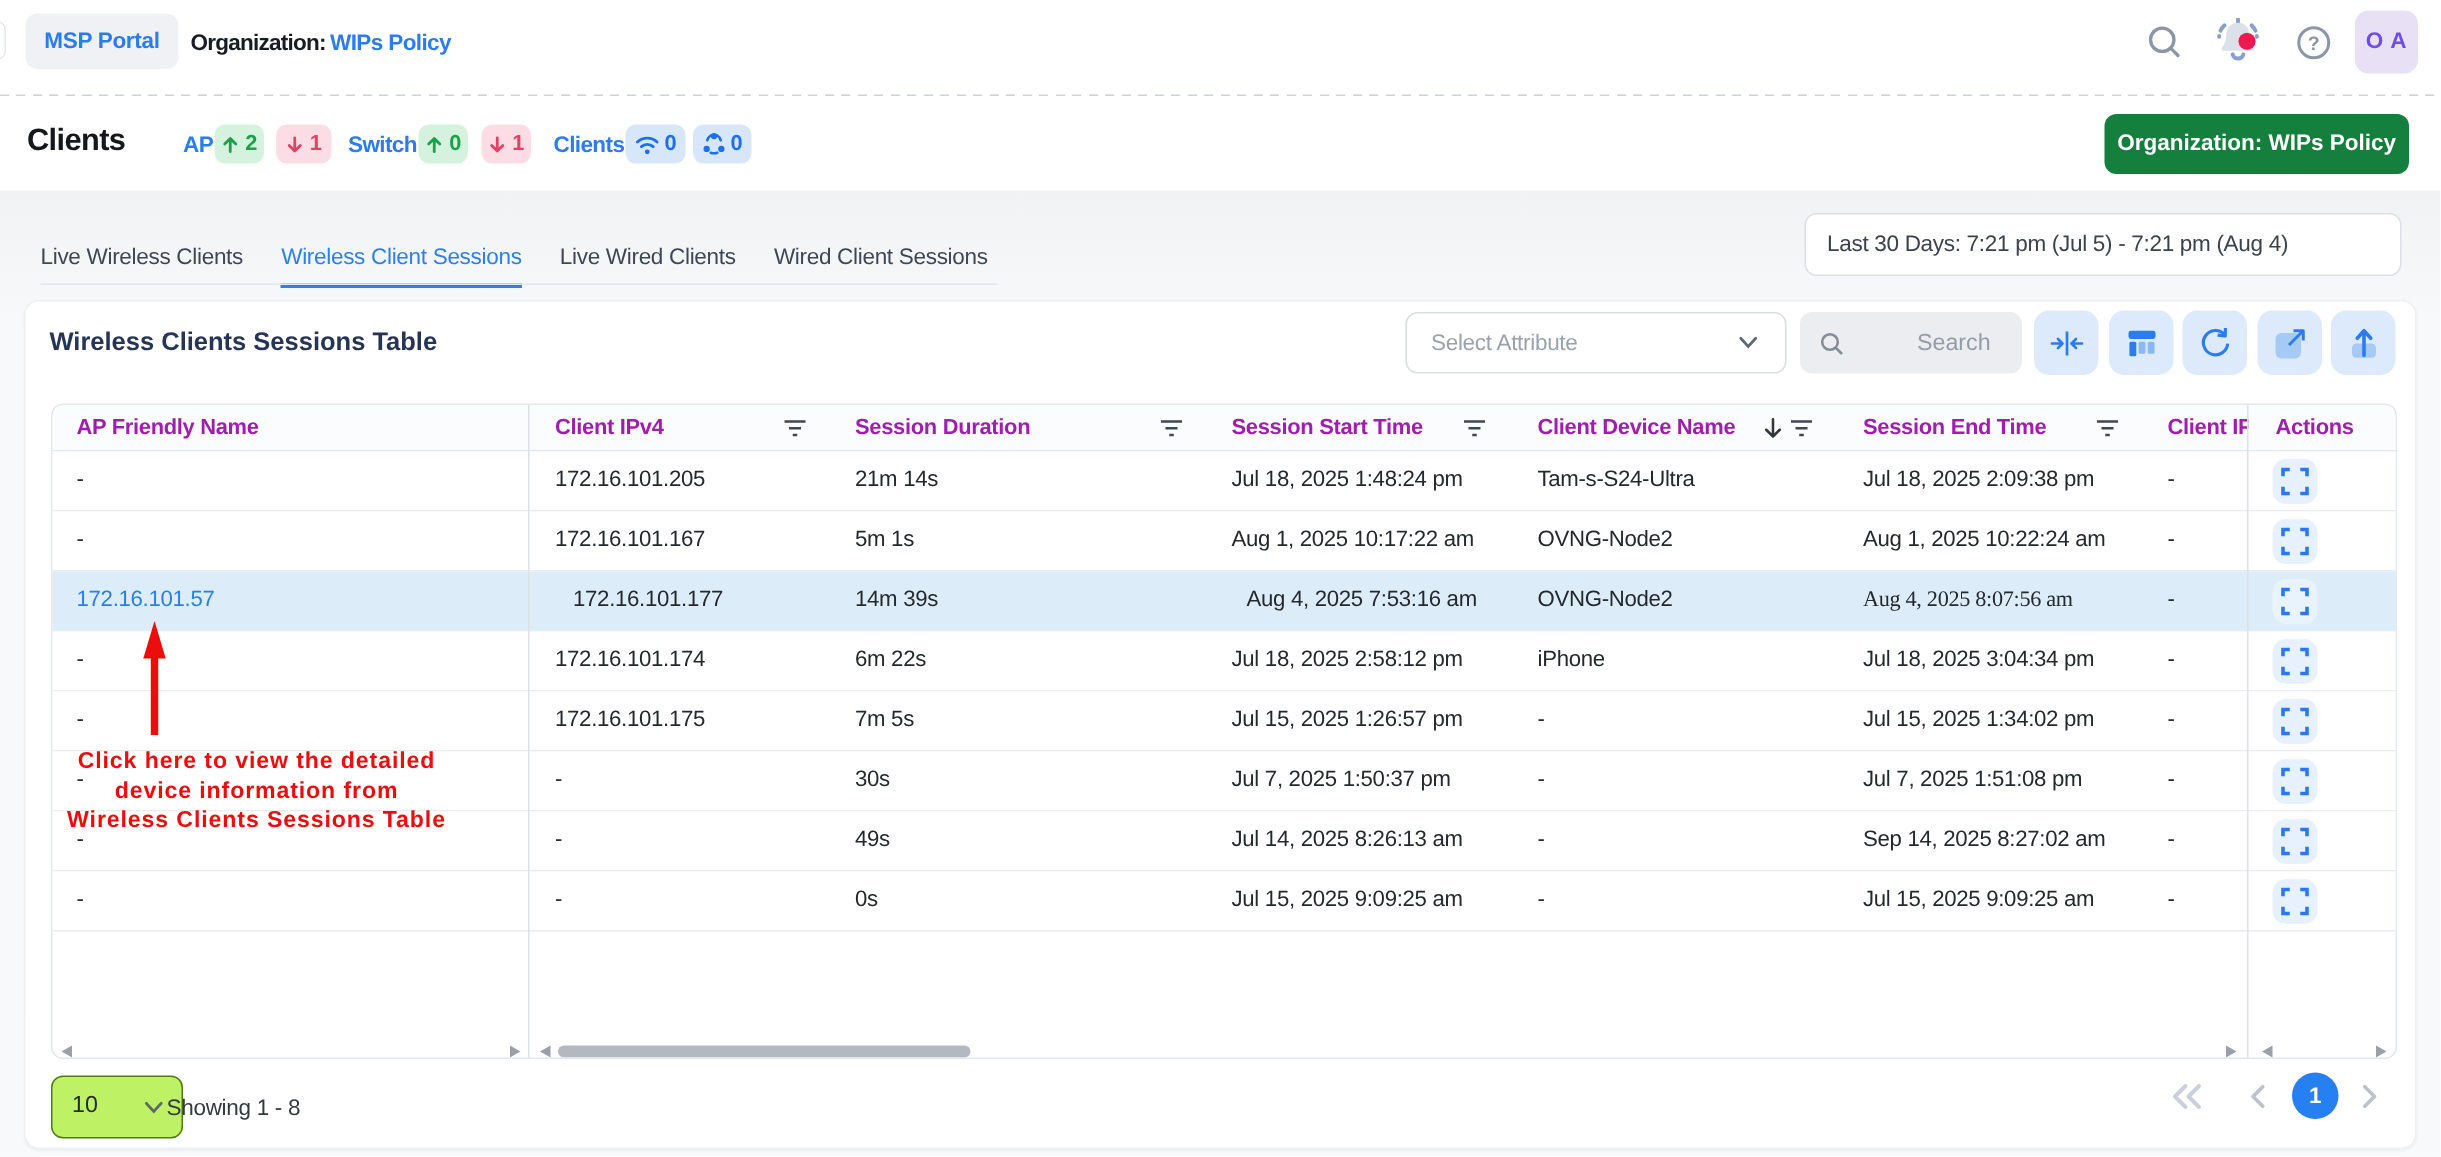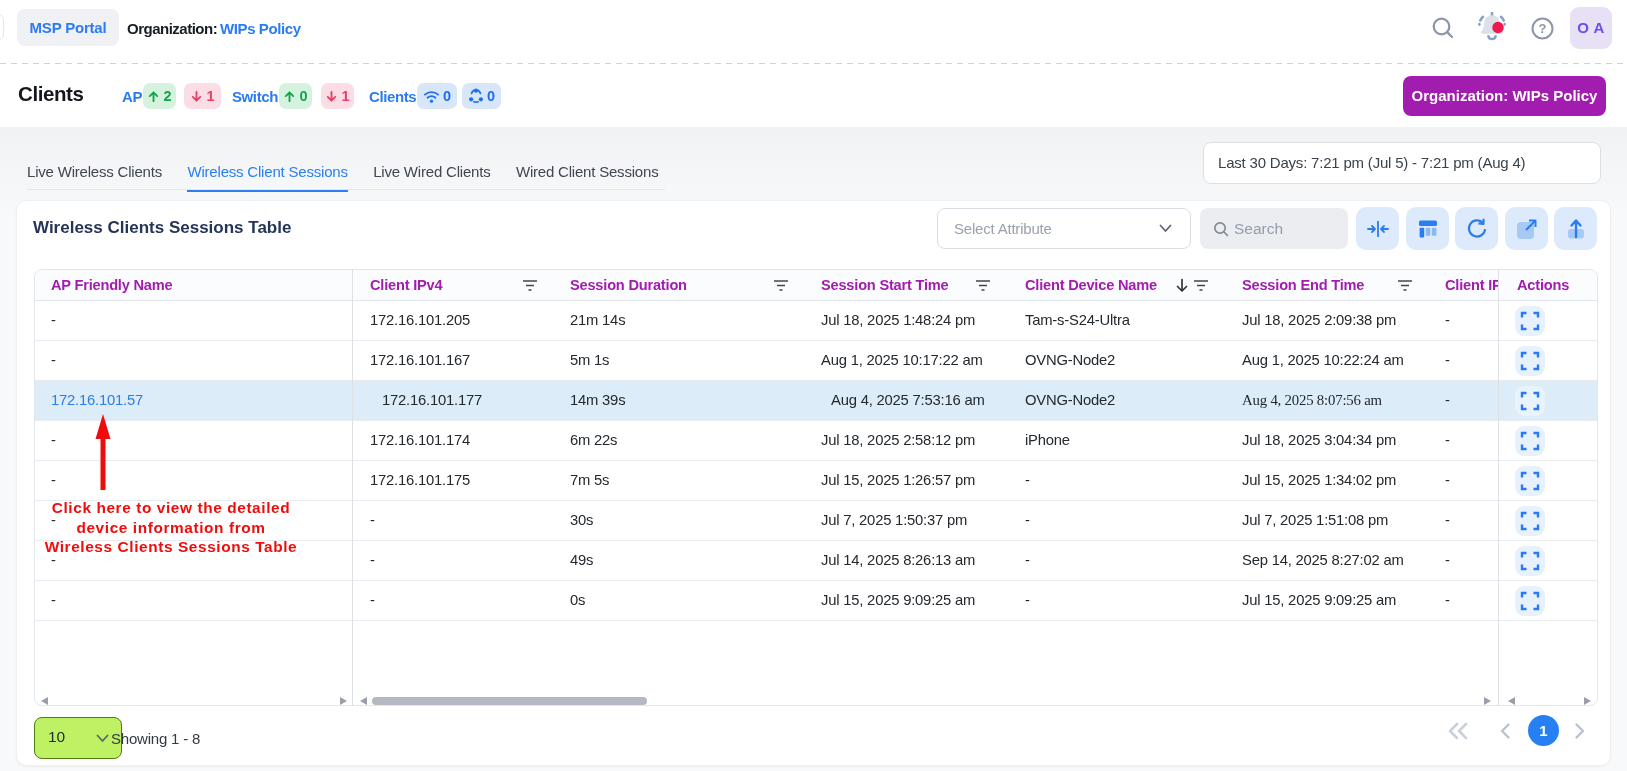--- a/index.html
+++ b/index.html
@@ -17,35 +17,35 @@
   .orglink { position:absolute; left:220px; top:20px; font-size:15px; letter-spacing:-0.4px; font-weight:bold; color:#2b7cf0; }
 
   
   .pagehead { position:absolute; left:0; top:64px; width:1627px; height:63px; background:#fff; }
   .h1 { position:absolute; left:18px; top:18px; font-size:20.5px; letter-spacing:-0.4px; font-weight:bold; color:#14181d; }
   .blbl { font-size:15px; letter-spacing:-0.4px; font-weight:bold; color:#2b7cf0; }
   .pill { display:inline-flex; align-items:center; justify-content:center; height:26px; border-radius:7px; font-size:14.5px; font-weight:bold; gap:3px; }
   .pill.green { background:#d5f2de; color:#16a34a; }
   .pill.pink { background:#fcdde6; color:#e84064; }
   .pill.blue { background:#d8e6fa; color:#1d6ff2; }
-  .orgbtn { position:absolute; left:1403px; top:12px; width:203px; height:40px; background:#a21caf; border-radius:8px; color:#fff; font-weight:bold; font-size:15px; text-align:center; line-height:40px; }
+  .orgbtn { position:absolute; left:1403px; top:12px; width:203px; height:40px; background:#15803d; border-radius:8px; color:#fff; font-weight:bold; font-size:15px; text-align:center; line-height:40px; }
 
   
   .main { position:absolute; left:0; top:127px; width:1627px; height:644px; background:linear-gradient(#f1f2f4, #f8f9fa 90px); }
   .tabs { position:absolute; left:27px; top:163px; }
   .tab { display:inline-block; font-size:15px; letter-spacing:-0.2px; color:#3f4754; padding-bottom:9px; margin-right:21px; border-bottom:3px solid transparent; }
   .tab.active { color:#2b7ff0; border-bottom-color:#2b7ff0; font-weight:normal; }
   .tabline { position:absolute; left:27px; top:189px; width:638px; height:1px; background:#e3e6ea; }
   .datebox { position:absolute; left:1203px; top:142px; width:398px; height:42px; background:#fff; border:1px solid #dce0e6; border-radius:8px; font-size:15px; letter-spacing:-0.2px; color:#3a424c; text-align:left; padding-left:14px; line-height:40px; }
 
   
   .card { position:absolute; left:16px; top:200px; width:1595px; height:566px; background:#fff; border:1px solid #eef0f2; border-radius:10px; box-shadow:0 1px 2px rgba(20,30,50,.05); }
   .ctitle { position:absolute; left:16px; top:17px; font-size:17px; font-weight:bold; color:#263457; }
   .selbox { position:absolute; left:920px; top:7px; width:254px; height:41px; border:1px solid #d9dde3; border-radius:8px; background:#fff; font-size:15px; letter-spacing:-0.2px; color:#9aa2ad; line-height:39px; padding-left:16px; }
-  .searchbox { position:absolute; left:1183px; top:7px; width:148px; height:41px; background:#ebedf0; border-radius:8px; font-size:15.5px; color:#949ca8; line-height:41px; }
+  .searchbox { position:absolute; left:1183px; top:7px; width:148px; height:41px; background:#ebedf0; border-radius:8px; font-size:15.5px; color:#949ca8; line-height:41px;padding-left:44px; }
   .ibtn { position:absolute; top:6px; width:43px; height:43px; background:#ddeafb; border-radius:10px; display:flex; align-items:center; justify-content:center; }
 
   
   .twrap { position:absolute; left:17px; top:68px; width:1564px; height:437px; border:1px solid #e3e6ea; border-radius:8px; overflow:hidden; }
   .thead { position:absolute; left:0; top:0; width:1564px; height:31px; background:#fbfcfd; border-bottom:1px solid #e3e6ea; }
   .hcell { position:absolute; top:0; height:31px; line-height:31px; font-size:14.6px; letter-spacing:-0.2px; font-weight:bold; color:#a21caf; white-space:nowrap; }
   .vline1 { position:absolute; left:317px; top:0; width:1px; height:437px; background:#dde0e5; }
   .vline2 { position:absolute; left:1463px; top:0; width:1px; height:437px; background:#dde0e5; }
   .row { position:absolute; left:0; width:1564px; height:40px; border-bottom:1px solid #e9ebee; background:#fff; }
   .row.hl { background:#dcecf9; }

